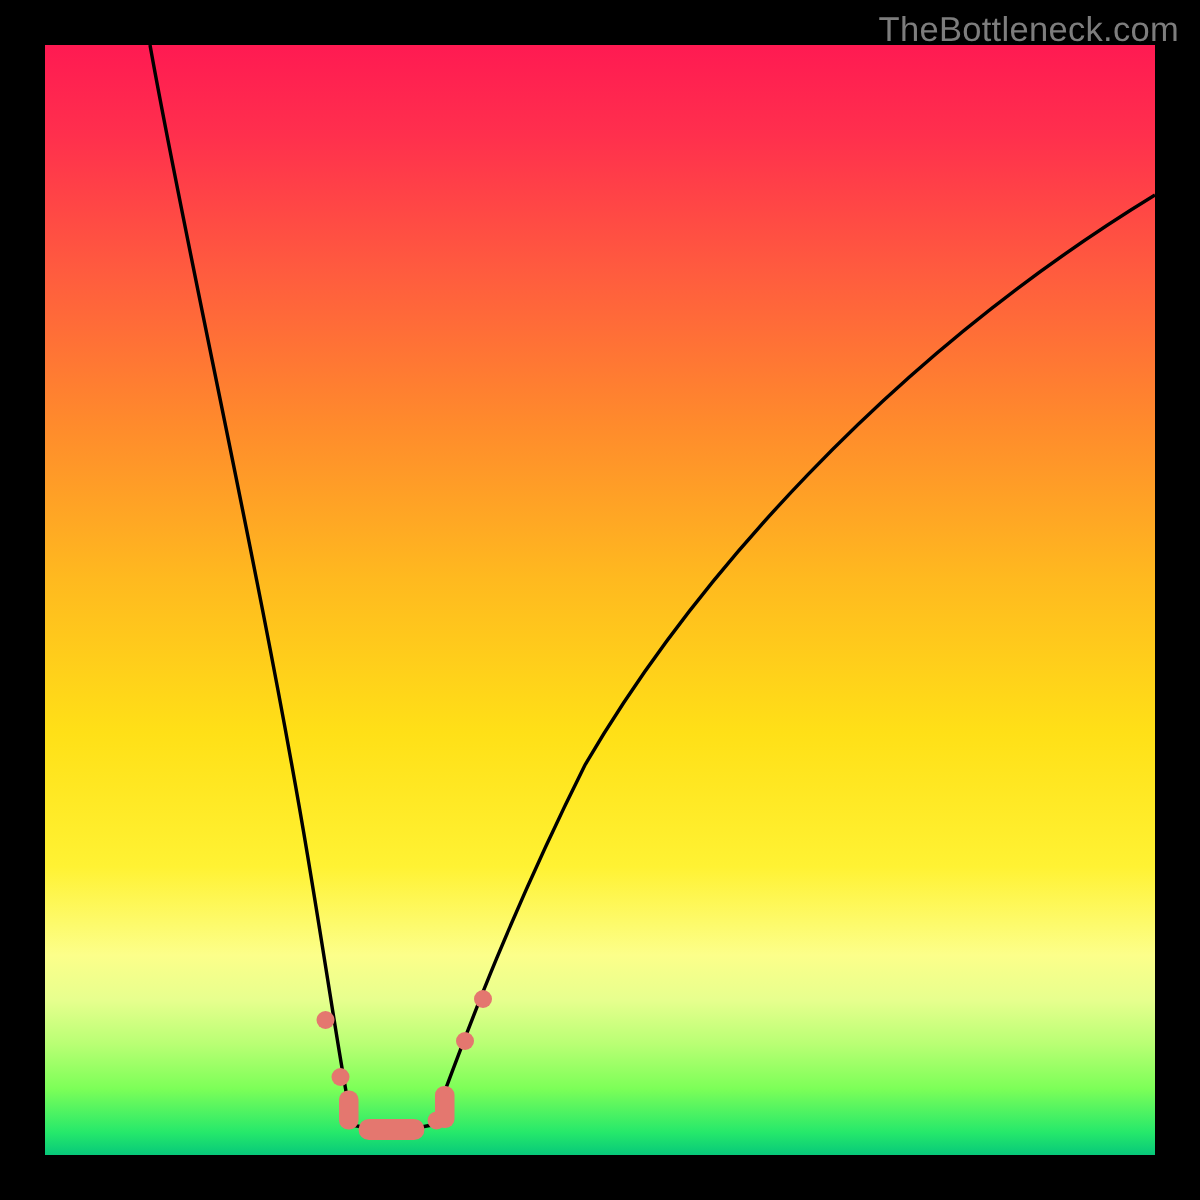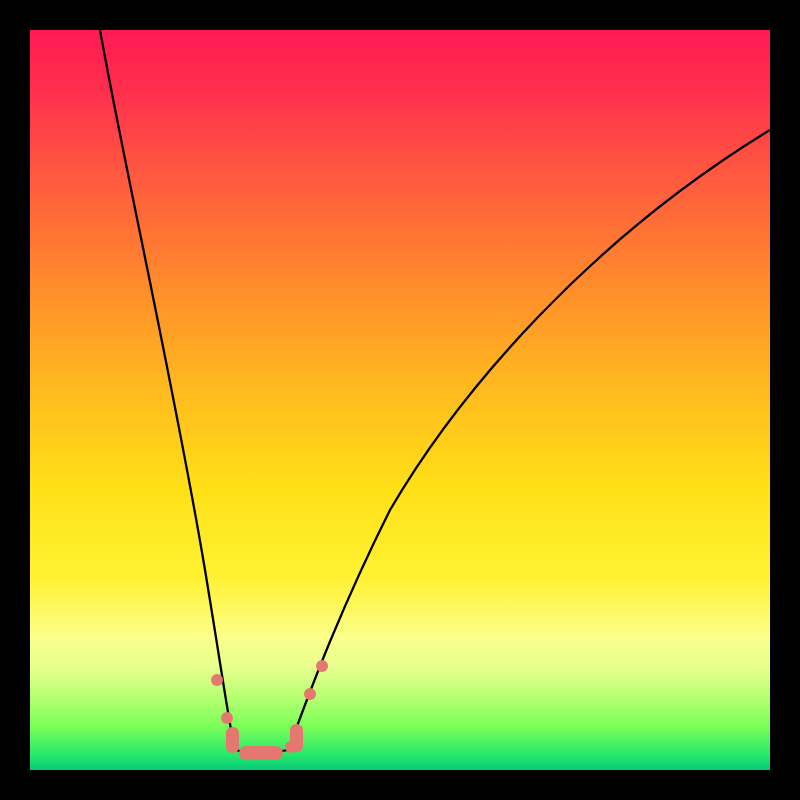--- a/index.html
+++ b/index.html
@@ -83,13 +83,14 @@
       <circle class="markerRound" cx="187" cy="650" r="6"></circle>
       <circle class="markerRound" cx="197" cy="688" r="6"></circle>
       <rect class="marker" x="196" y="697" width="13" height="26" rx="6"></rect>
       <rect class="marker" x="209" y="716" width="44" height="14" rx="7"></rect>
       <circle class="markerRound" cx="261" cy="717" r="6"></circle>
       <rect class="marker" x="260" y="694" width="13" height="28" rx="6"></rect>
       <circle class="markerRound" cx="280" cy="664" r="6"></circle>
       <circle class="markerRound" cx="292" cy="636" r="6"></circle>
     </svg>
   </div>
+  <div class="watermark">TheBottleneck.com</div>
 </div>
 
 </body></html>

